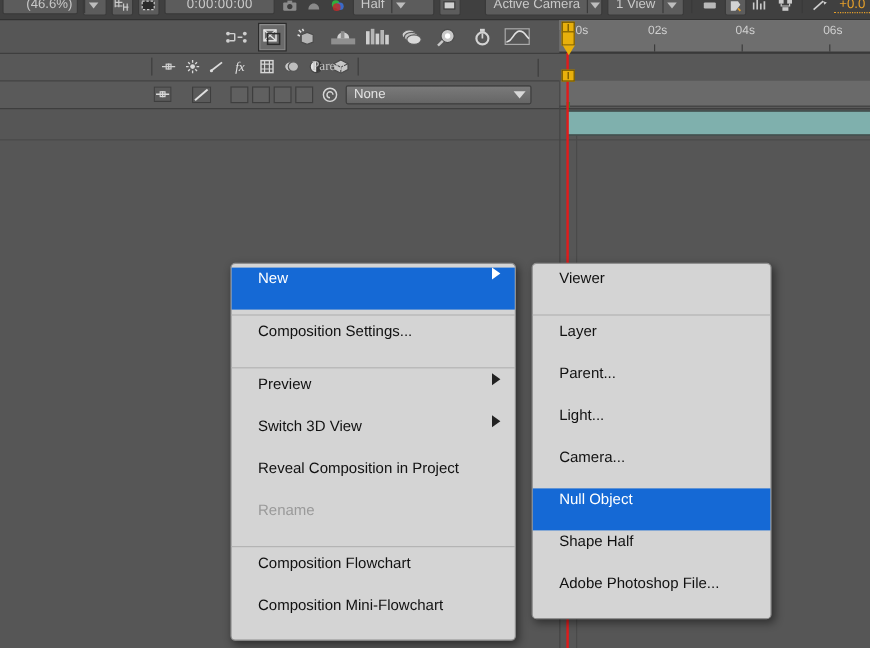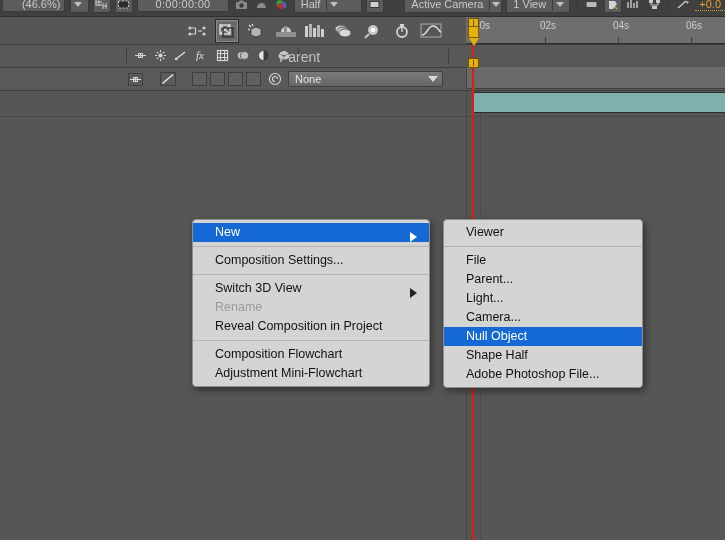--- a/index.html
+++ b/index.html
@@ -81,21 +81,21 @@
   .mini-marker span{display:block;width:1px;height:6px;background:#6b5200;margin:1px auto;}
   .playhead-line{position:absolute;left:472px;top:44px;width:2px;height:496px;background:#e01b1b;z-index:5;}
 
   
   .colhead{
     position:absolute;left:0;top:45px;width:725px;height:22px;
     background:#585858;border-bottom:1px solid #3e3e3e;
   }
   .colhead .switches{position:absolute;left:126px;top:3px;display:flex;align-items:center;gap:7px;}
   .vdiv{width:1px;height:15px;background:#3e3e3e;}
-  .colhead .parent{position:absolute;left:279px;top:4px;color:#c2c2c2;font-size:14px;}
+  .colhead .parent{position:absolute;left:260px;top:4px;color:#c2c2c2;font-size:11px;font-family:Liberation Serif, serif;}
   .colhead .rdiv{position:absolute;left:448px;top:4px;width:1px;height:15px;background:#3e3e3e;}
 
   
   .layerrow{
     position:absolute;left:0;top:68px;width:725px;height:22px;
     background:#5a5a5a;border-bottom:1px solid #3e3e3e;
   }
   .layerrow .kf{position:absolute;left:128px;top:4px;}
   .layerrow .curve{position:absolute;left:160px;top:4px;width:16px;height:14px;}
   .boxes{position:absolute;left:192px;top:4px;display:flex;gap:3px;}
@@ -128,23 +128,23 @@
 
   
   .menu{
     position:absolute;background:#d4d4d4;border:1px solid #8e8e8e;
     border-radius:4px;box-shadow:2px 3px 7px rgba(0,0,0,.45);
     padding:3px 0;z-index:40;font-size:12.5px;color:#111;
   }
   .menu1{left:192px;top:219px;width:236px;}
   .menu2{left:443px;top:219px;width:198px;}
   .mi{
-    position:relative;height:19px;line-height:19px;
+    position:relative;height:35px;line-height:19px;
     padding:0 12px 0 22px;white-space:nowrap;
-    display:flex;align-items:flex-end;
+    display:flex;align-items:flex-start;
   }
   .mi .txt{flex:1;}
   .mi.sel{background:#1569d5;color:#fff;}
   .mi.dim{color:#9a9a9a;}
   .mi .arrow{width:0;height:0;border-top:5px solid transparent;border-bottom:5px solid transparent;
     border-left:7px solid #222;margin-left:8px;}
   .mi.sel .arrow{border-left-color:#fff;}
   .msep{height:1px;background:#b4b4b4;margin:4px 0;}
 </style>
 </head>
@@ -436,45 +436,49 @@
     <div class="mi sel">
       <span class="txt">New</span>
       <span class="arrow"></span>
     </div>
     <div class="msep"></div>
     <div class="mi">
       <span class="txt">Composition Settings...</span>
     </div>
     <div class="msep"></div>
     <div class="mi">
+      <span class="txt">Preview</span>
+      <span class="arrow"></span>
+    </div>
+    <div class="mi">
       <span class="txt">Switch 3D View</span>
       <span class="arrow"></span>
     </div>
+    <div class="mi">
+      <span class="txt">Reveal Composition in Project</span>
+    </div>
     <div class="mi dim">
       <span class="txt">Rename</span>
     </div>
-    <div class="mi">
-      <span class="txt">Reveal Composition in Project</span>
-    </div>
     <div class="msep"></div>
     <div class="mi">
       <span class="txt">Composition Flowchart</span>
     </div>
     <div class="mi">
-      <span class="txt">Adjustment Mini-Flowchart</span>
+      <span class="txt">Composition Mini-Flowchart</span>
     </div>
   </div>
 
   <div class="menu menu2">
     <div class="mi">
       <span class="txt">Viewer</span>
     </div>
     <div class="msep"></div>
     <div class="mi">
-      <span class="txt">File</span>
+      <span class="txt">Layer</span>
     </div>
     <div class="mi">
       <span class="txt">Parent...</span>
     </div>
     <div class="mi">
       <span class="txt">Light...</span>
     </div>
     <div class="mi">
       <span class="txt">Camera...</span>
     </div>

